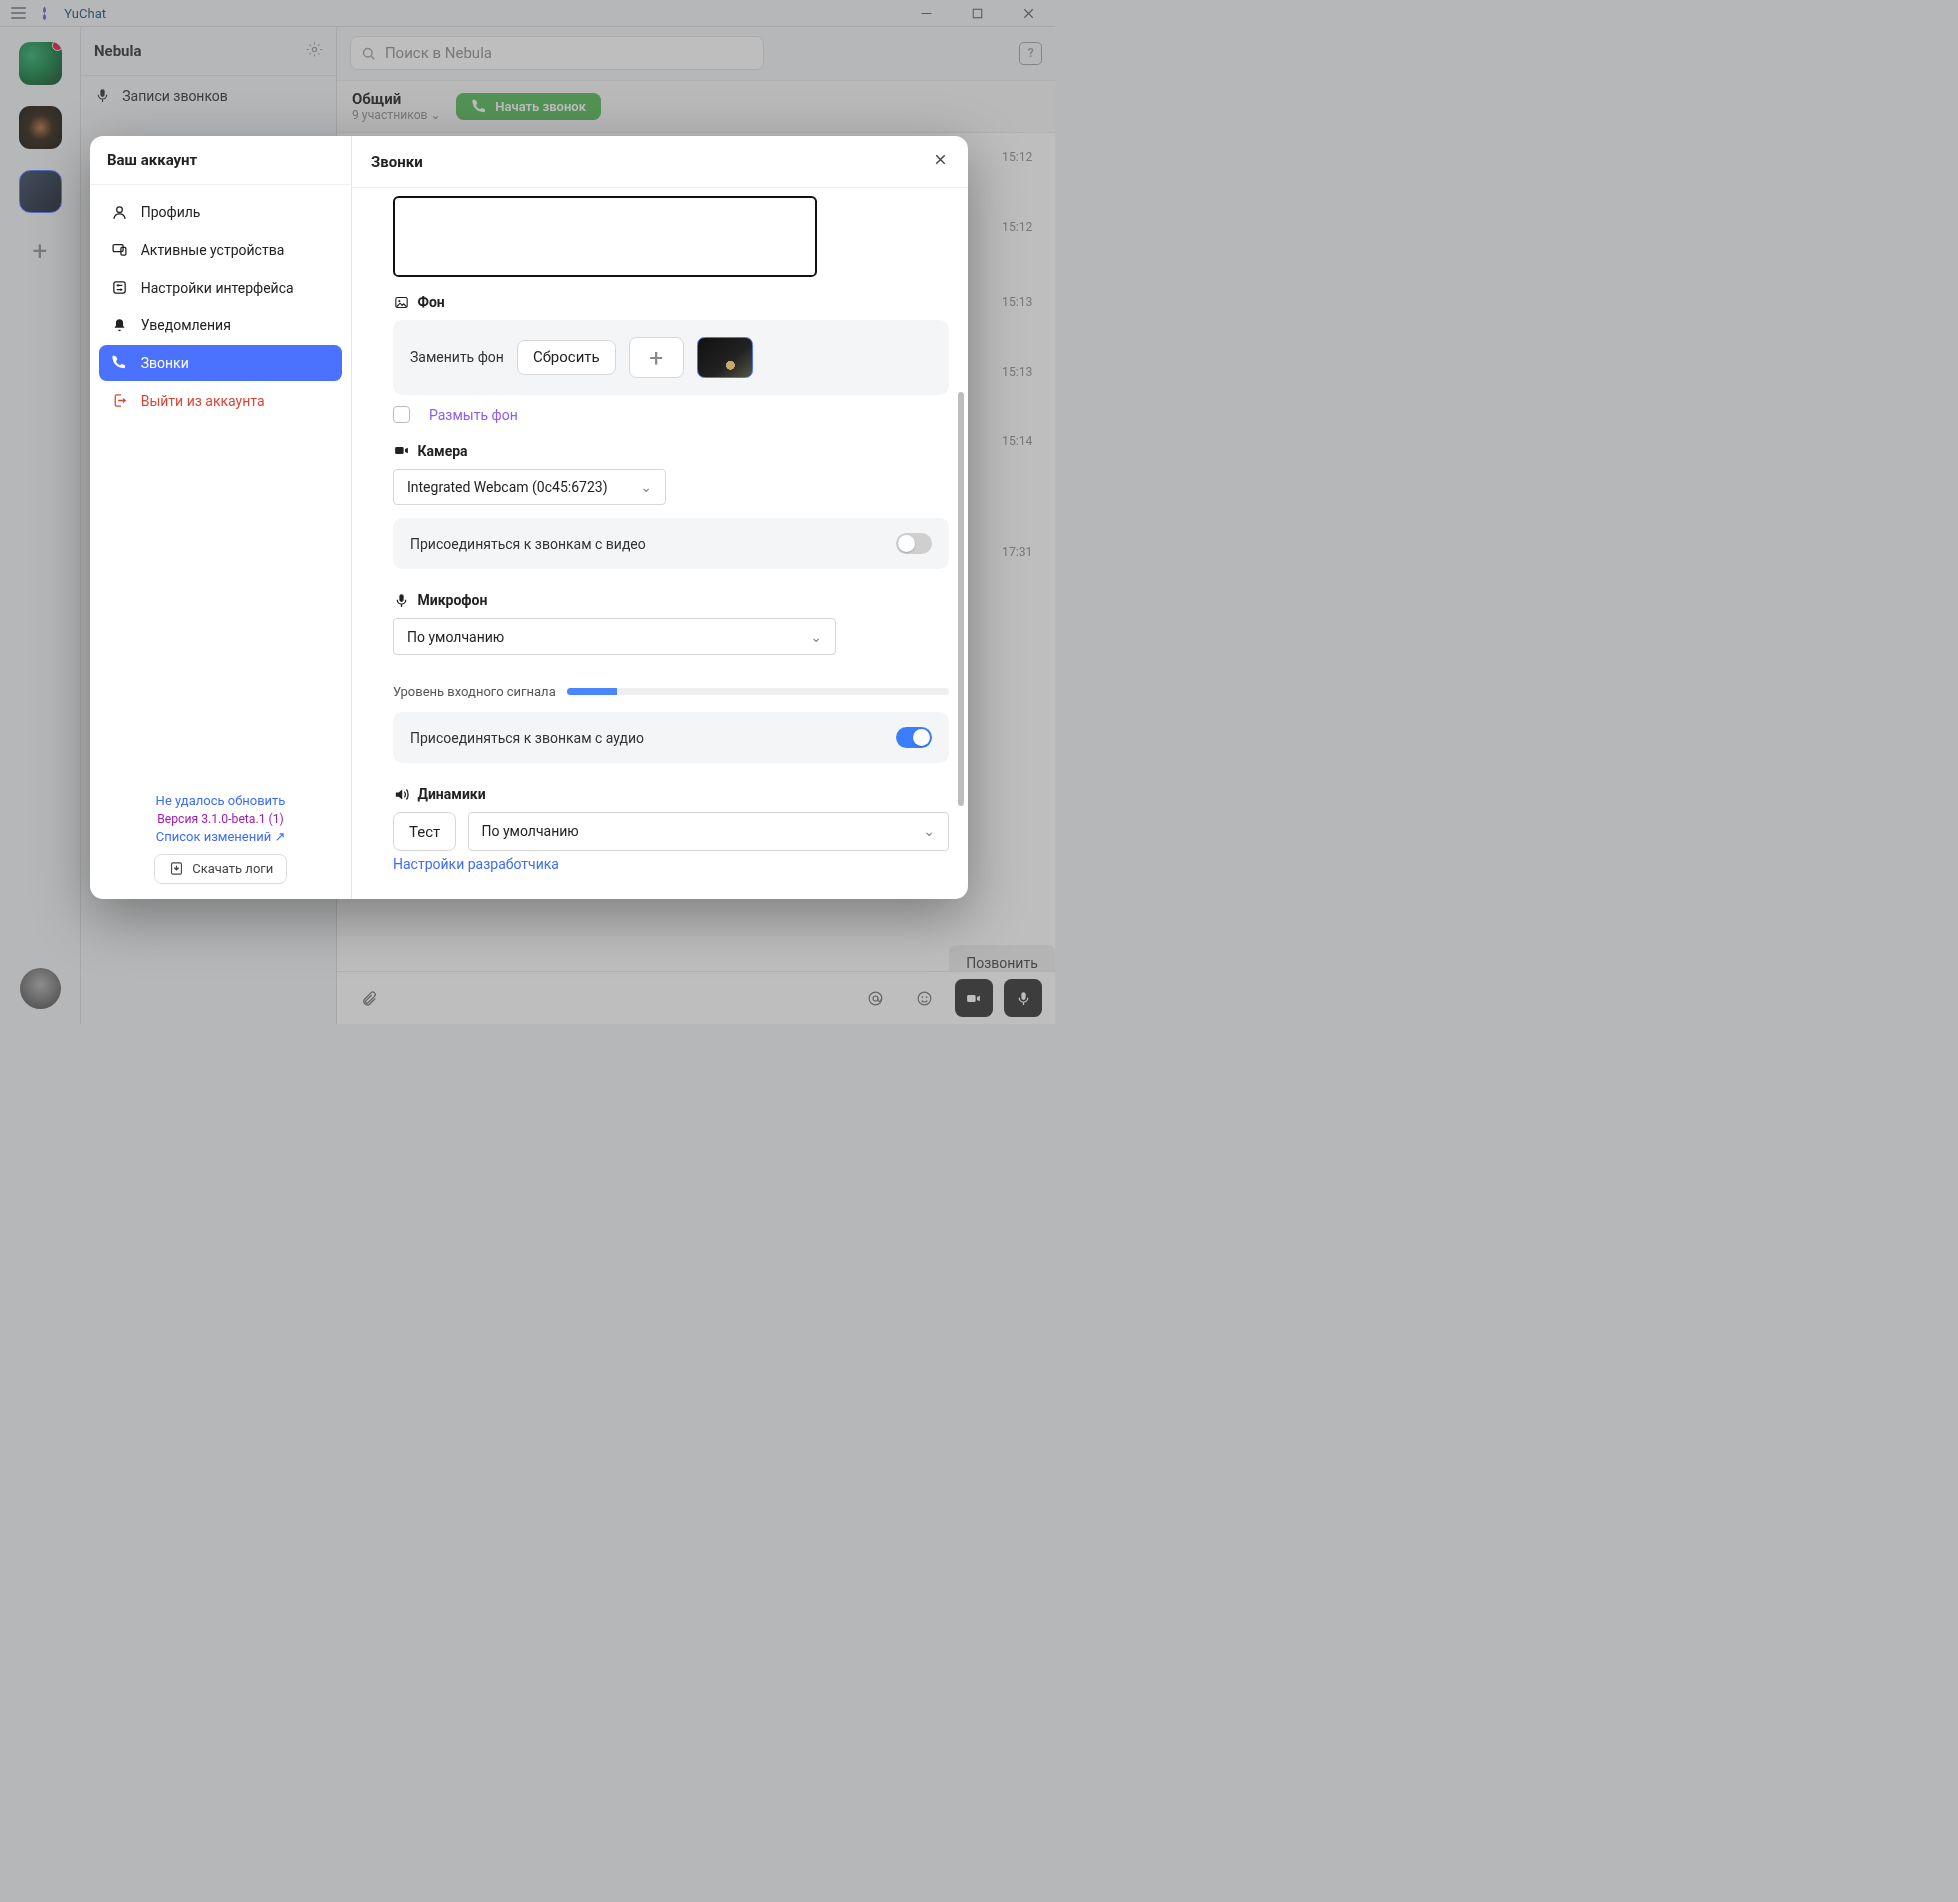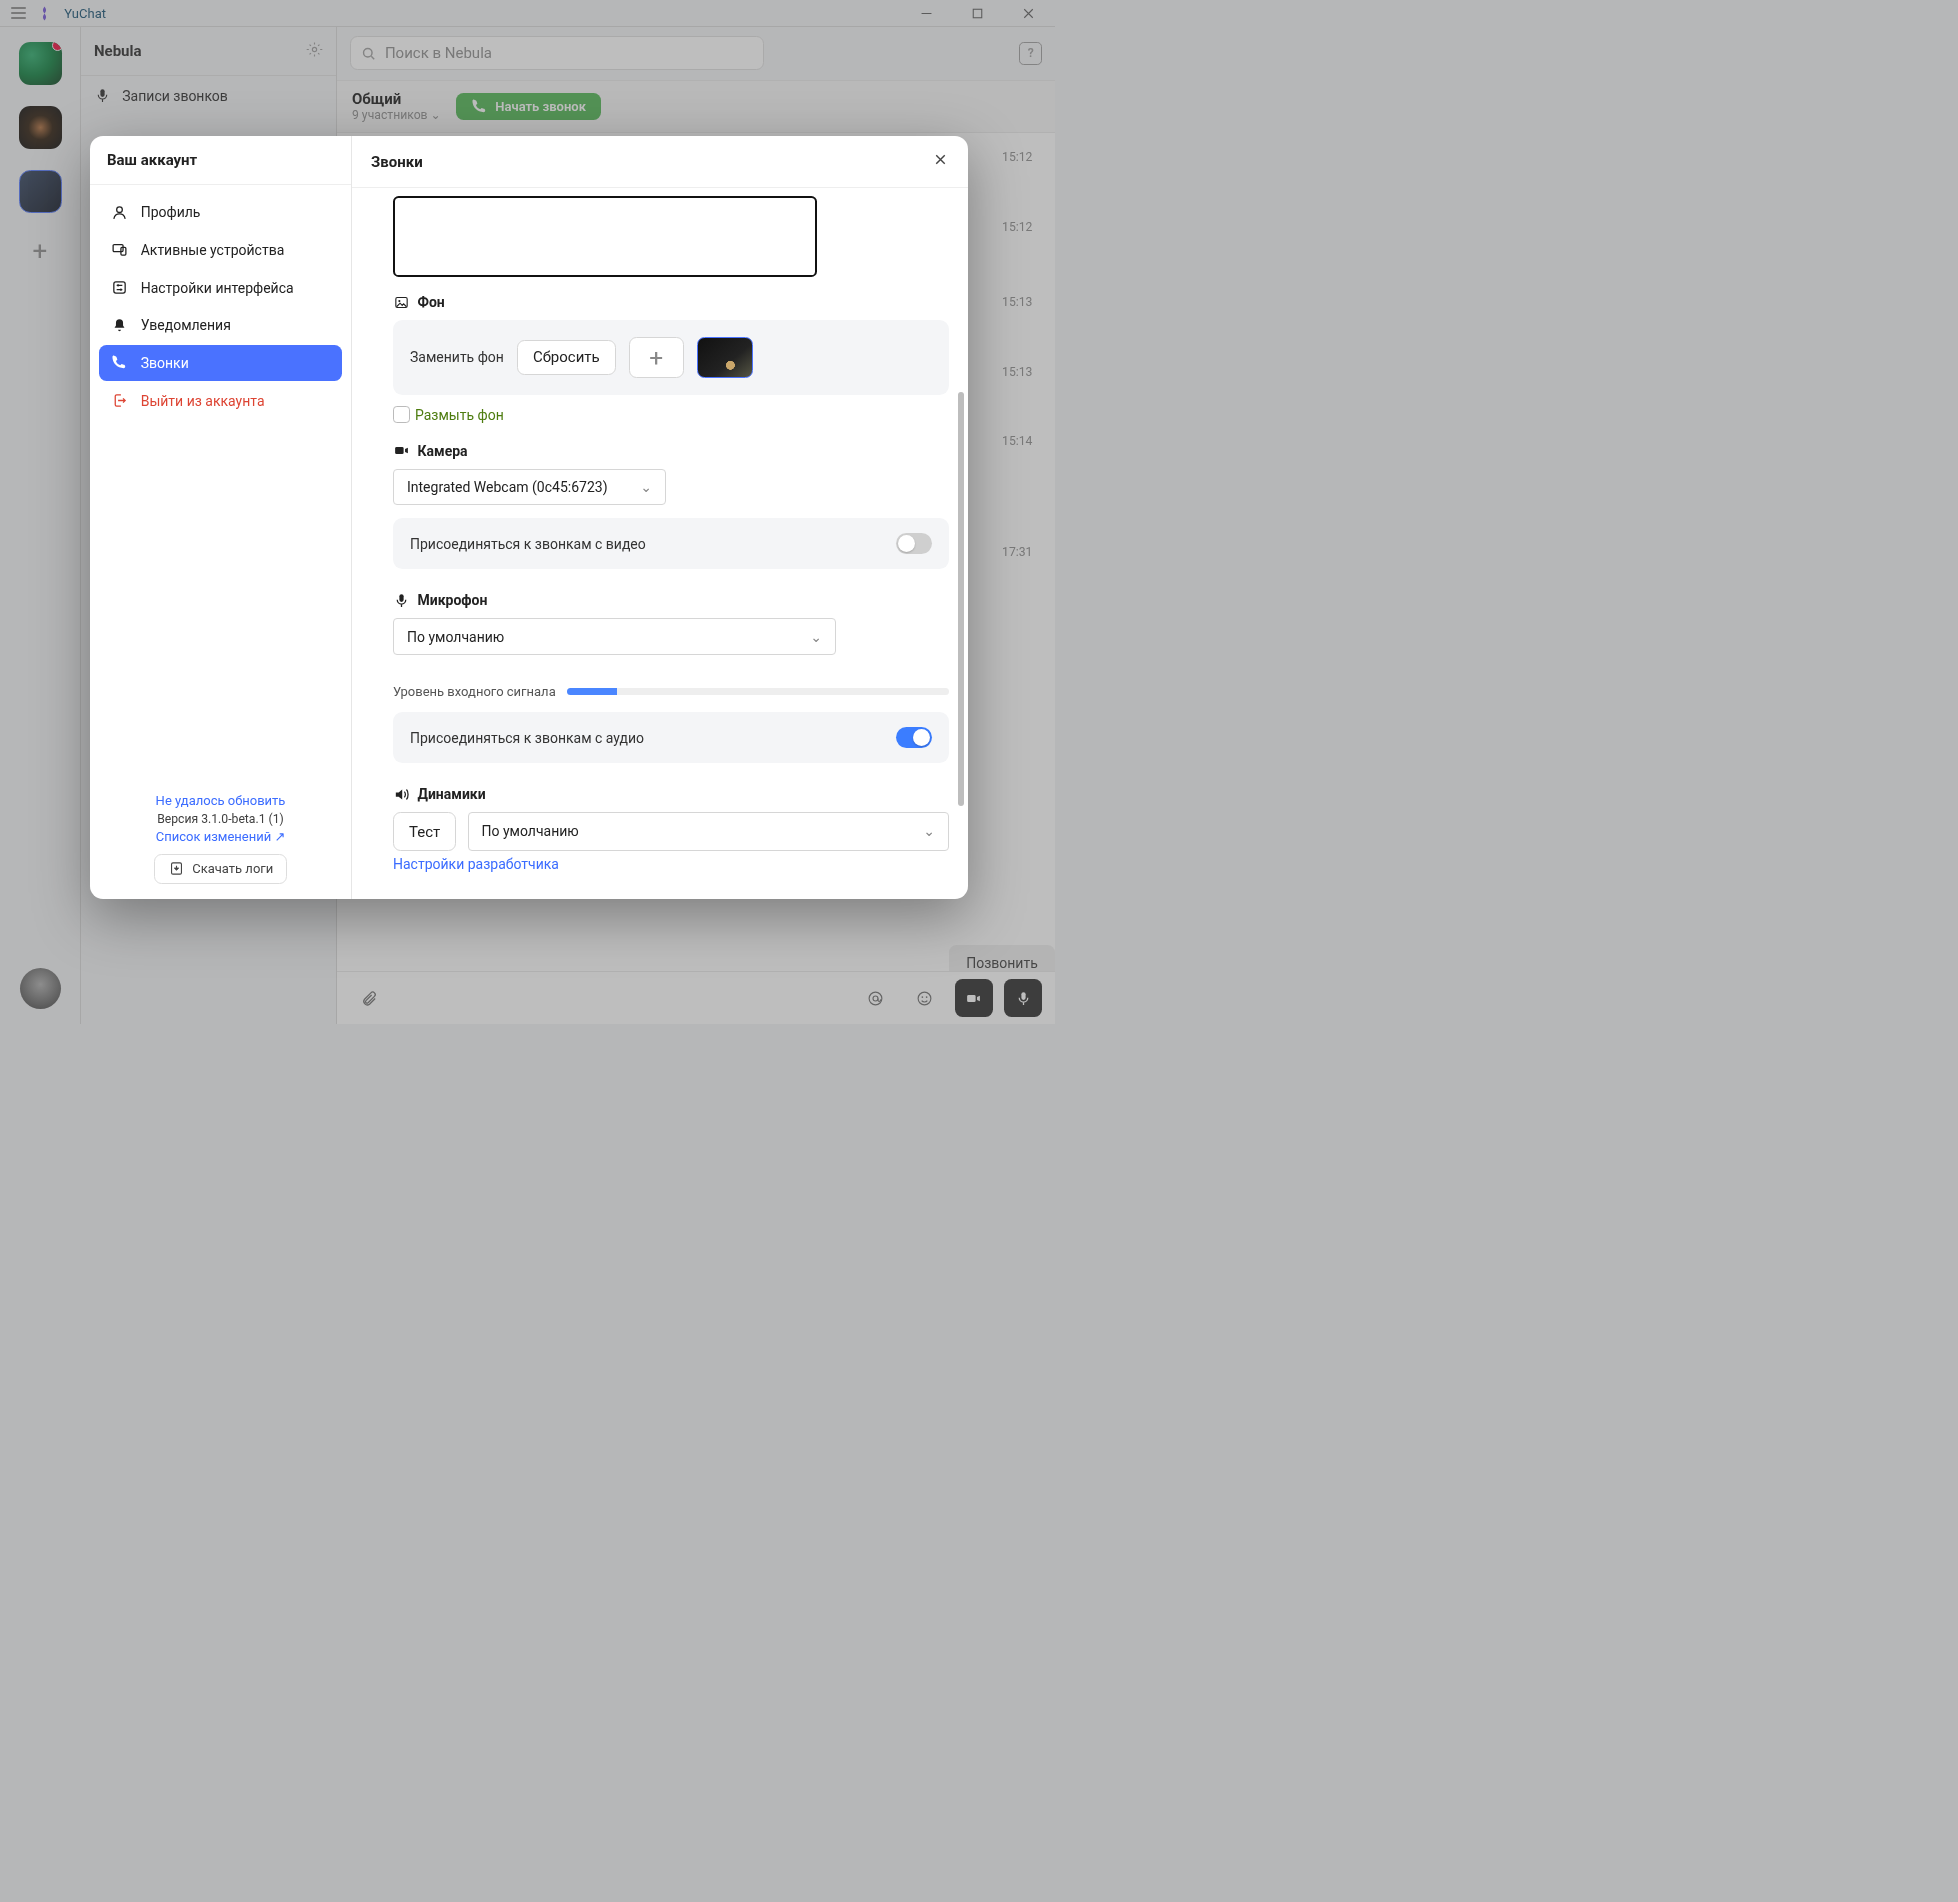--- a/index.html
+++ b/index.html
@@ -55,38 +55,38 @@
   .ml-head { padding: 15px 17px; font-size:15px; font-weight:700; color:#222; border-bottom:0.9px solid #eee;}
   .ml-items { padding: 9.4px 9.4px; display:flex; flex-direction:column; gap:1.9px;}
   .ml-item { display:flex; align-items:center; gap:13px; padding:9.4px 11.3px; border-radius:7.5px; font-size:14px; color:#222;}
   .ml-item.active { background:#4a72ff; color:#fff; }
   .ml-item.active svg{color:#fff;}
   .ml-item.danger { color:#d43; }
   .ml-item.danger svg{color:#d43;}
 
   .ml-footer { margin-top:auto; padding: 15px; text-align:center; }
   .ml-footer .link { color:#3b6cff; font-size:13px; }
-  .ml-footer .muted { color:#404040; font-size:12.2px; margin:3.8px 0;}
+  .ml-footer .muted { color:#a21caf; font-size:12.2px; margin:3.8px 0;}
   .dlbtn { display:inline-flex; align-items:center; gap:7.5px; border:0.9px solid #ddd; border-radius:7.5px; padding:5.6px 13px; font-size:13px; color:#444; background:#fff;}
 
   .modal-right { flex:1; display:flex; flex-direction:column; position:relative;}
   .mr-head { padding: 15px 19px; font-size:15px; font-weight:700; color:#222; border-bottom:0.9px solid #eee; display:flex; align-items:center;}
   .mr-close { margin-left:auto; color:#444; }
   .mr-body { flex:1; overflow-y:auto; padding: 0 19px 19px 41px; }
 
   .vprev { margin: 7.5px auto 17px 0; width: 424px; height: 81px; border:2.8px solid #111; border-radius:5.6px; background:#fff;}
 
   .sect-label { display:flex; align-items:center; gap:7.5px; font-size:14px; font-weight:700; color:#222; margin: 7.5px 0 9.4px 0; }
   .bgpanel { background:#f4f5f7; border-radius:9.4px; padding: 17px; display:flex; align-items:center; gap:13px; }
   .bgpanel .lab { font-size:14px; color:#333; }
   .btn { border:0.9px solid #d6d6d6; background:#fff; border-radius:7.5px; padding:7.5px 15px; font-size:15px; color:#222;}
   .tilebtn { width:55px; height:41px; border:0.9px solid #d6d6d6; background:#fff; border-radius:7.5px; display:flex; align-items:center; justify-content:center; color:#888; font-size:24.5px;}
   .bgthumb { width:56px; height:41px; border-radius:7.5px; border:1.9px solid #4a72ff; background: radial-gradient(circle at 60% 70%, #c9a66a 0 10%, transparent 11%), linear-gradient(140deg,#111 0%, #222 60%, #554 100%);}
 
-  .chk { display:flex; align-items:center; gap:5px; margin:11.3px 0 19px 0; font-size:14px; color:#4d7c0f; }
+  .chk { display:flex; align-items:center; gap:19px; margin:11.3px 0 19px 0; font-size:14px; color:#8b5cf6; }
   .chkbox { width:17px; height:17px; border:1.4px solid #bbb; border-radius:3.8px; background:#fff;}
 
   .select { border:0.9px solid #d6d6d6; border-radius:4px; padding:9.4px 13px; font-size:14px; color:#222; display:flex; background:#fff;}
   .select .chev { margin-left:auto; color:#888; }
   .togglerow { margin-top:13px; background:#f4f5f7; border-radius:9.4px; padding:15px 17px; display:flex; align-items:center; font-size:14px; color:#333; }
   .toggle { margin-left:auto; width:36px; height:21px; border-radius:10.4px; position:relative; background:#cfcfcf;}
   .toggle::after { content:""; position:absolute; top:1.9px; left:1.9px; width:17px; height:17px; background:#fff; border-radius:50%; box-shadow:0 0.9px 1.9px rgba(0,0,0,0.2);}
   .toggle.on { background:#3b7dff; }
   .toggle.on::after { left:17px; }
 

